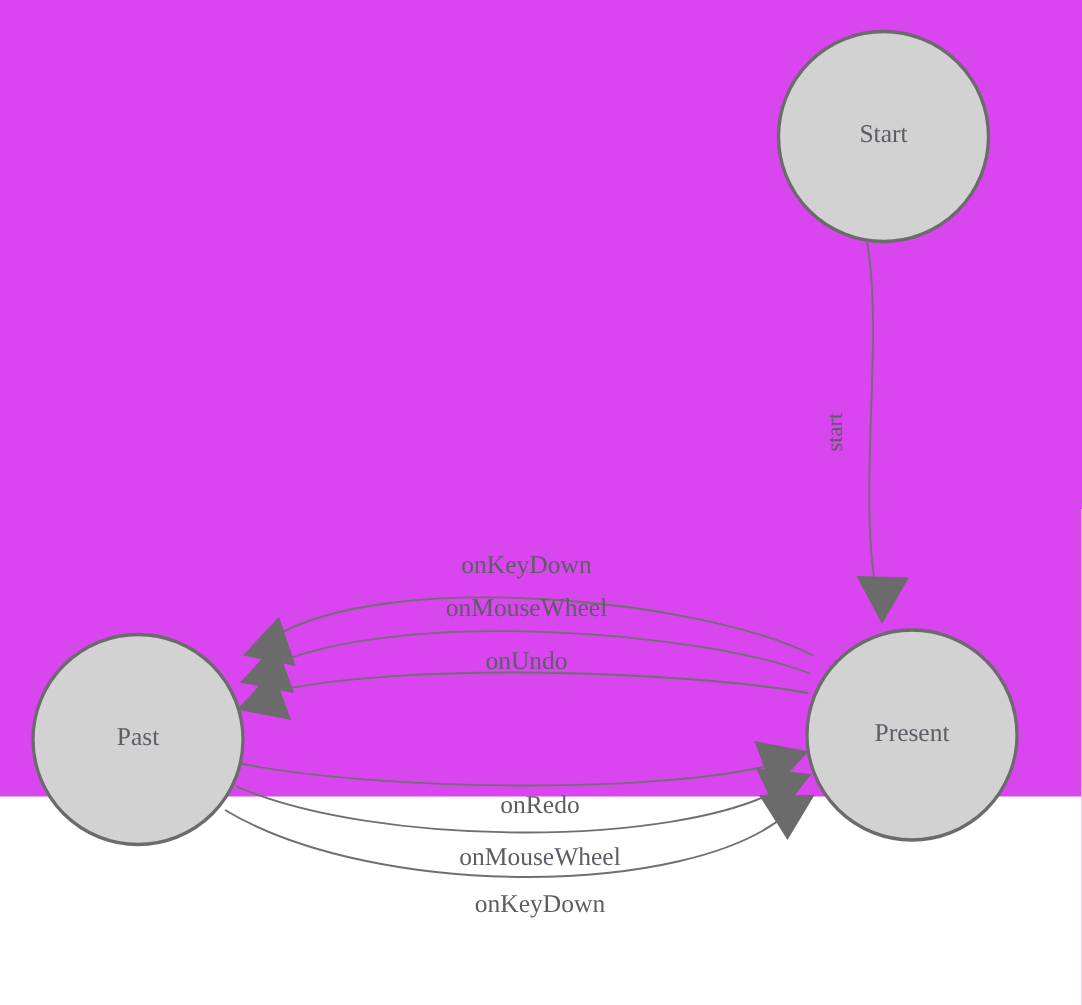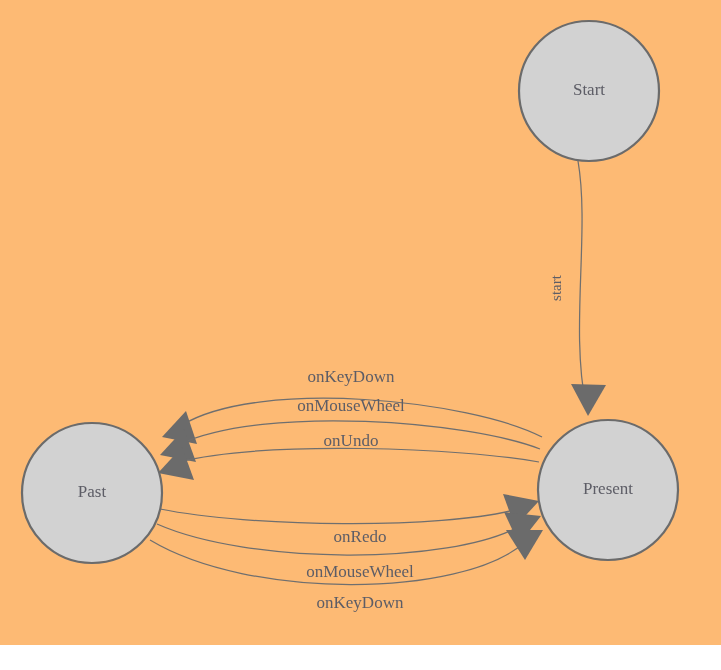--- a/index.html
+++ b/index.html
@@ -9,22 +9,22 @@
   }
   body {
     width: 721px;
     height: 670px;
     font-family: "Liberation Serif", "DejaVu Serif", serif;
     overflow: hidden;
   }
   #diagram-canvas {
     position: relative;
     width: 721px;
-    height: 645px;
-    background: #fdba74;
+    height: 531px;
+    background: #d946ef;
   }
   svg.graph {
     display: block;
     width: 721px;
     height: 670px;
   }
   .node-circle {
     fill: #d2d2d2;
     stroke: #6b6b6b;
     stroke-width: 2.2;

